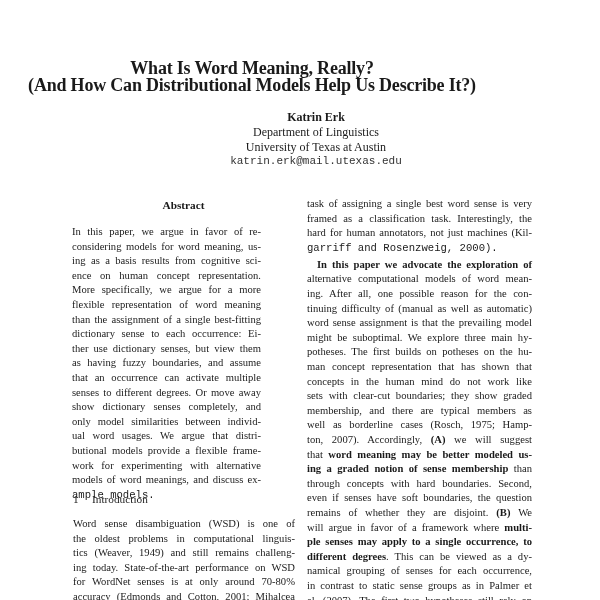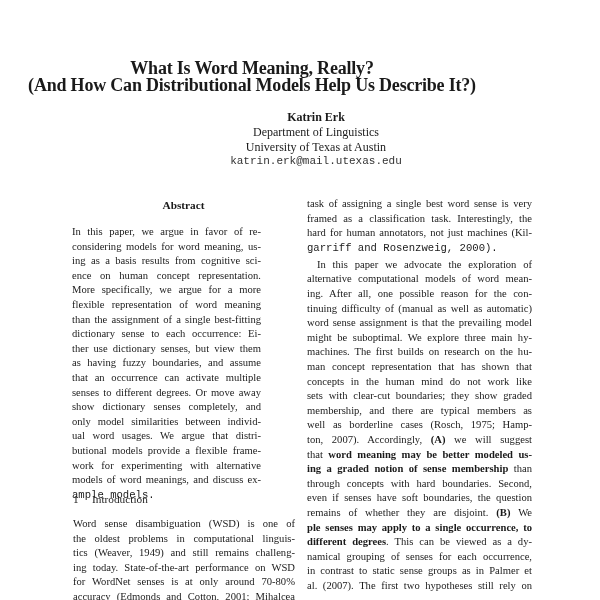--- a/index.html
+++ b/index.html
@@ -37,21 +37,21 @@
   .section-heading .num { display: inline-block; width: 19px; }
   .intro-body {
     position: absolute; top: 517px; left: 73px; width: 222px;
     font-size: 10.6px; line-height: 14.6px;
   }
   .right-col {
     position: absolute; top: 197px; left: 307px; width: 225px;
     font-size: 10.6px; line-height: 14.6px;
   }
   .gap { height: 2.5px; }
-  .indent { padding-left: 10px; }
+  .indent { padding-left: 10px; font-weight: bold; }
   b { font-weight: bold; }
 </style>
 </head>
 <body>
 
 <div>
   <div class="title t1">What Is Word Meaning, Really?</div>
   <div class="title t2">(And How Can Distributional Models Help Us Describe It?)</div>
 </div>
 
@@ -102,31 +102,32 @@
   <span class="line">framed as a classification task. Interestingly, the</span>
   <span class="line">hard for human annotators, not just machines (Kil-</span>
   <span class="line last">garriff and Rosenzweig, 2000).</span>
   <div class="gap"></div>
   <span class="line indent">In this paper we advocate the exploration of</span>
   <span class="line">alternative computational models of word mean-</span>
   <span class="line">ing. After all, one possible reason for the con-</span>
   <span class="line">tinuing difficulty of (manual as well as automatic)</span>
   <span class="line">word sense assignment is that the prevailing model</span>
   <span class="line">might be suboptimal. We explore three main hy-</span>
-  <span class="line">machines. The first builds on research on the hu-</span>
+  <span class="line">potheses. The first builds on potheses on the hu-</span>
   <span class="line">man concept representation that has shown that</span>
   <span class="line">concepts in the human mind do not work like</span>
   <span class="line">sets with clear-cut boundaries; they show graded</span>
   <span class="line">membership, and there are typical members as</span>
   <span class="line">well as borderline cases (Rosch, 1975; Hamp-</span>
   <span class="line"><span>ton, 2007). Accordingly,</span> <b>(A)</b> <span>we will suggest</span></span>
   <span class="line"><span>that</span> <b>word meaning may be better modeled us-</b></span>
   <span class="line"><b>ing a graded notion of sense membership</b> <span>than</span></span>
   <span class="line">through concepts with hard boundaries. Second,</span>
   <span class="line">even if senses have soft boundaries, the question</span>
   <span class="line"><span>remains of whether they are disjoint.</span> <b>(B)</b> <span>We</span></span>
+  <span class="line"><span>will argue in favor of a framework where</span> <b>multi-</b></span>
   <span class="line"><b>ple senses may apply to a single occurrence, to</b></span>
   <span class="line"><b>different degrees</b><span>. This can be viewed as a dy-</span></span>
   <span class="line">namical grouping of senses for each occurrence,</span>
   <span class="line">in contrast to static sense groups as in Palmer et</span>
   <span class="line">al. (2007). The first two hypotheses still rely on</span>
 
 </div>
 
 </body></html>

